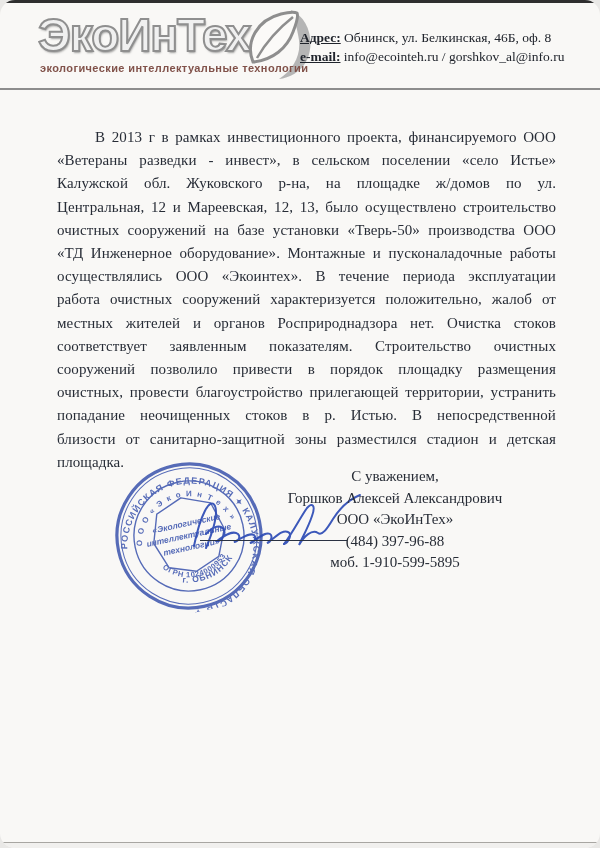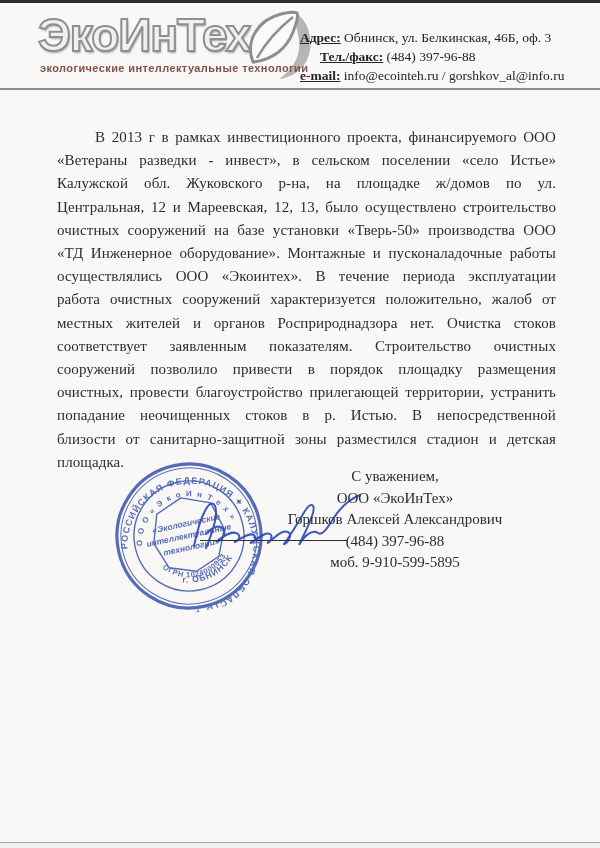--- a/index.html
+++ b/index.html
@@ -1,19 +1,19 @@
 <!DOCTYPE html>
 <html><head>
 <meta charset="utf-8">
 <style>
   html,body{margin:0;padding:0;background:#e9e8e6;}
   .page{
     position:relative; width:600px; height:848px; margin:0 auto;
     background:#f9f8f6; overflow:hidden;
-    font-family:"Liberation Serif", serif; color:#262b33;
+    font-family:"Liberation Serif", serif; color:#262b33;border-radius:15px;
   }
   .scan-edge-top{position:absolute;left:0;top:0;width:600px;height:3px;background:#2f2f2f;}
   .scan-edge-bottom{position:absolute;left:0;top:842px;width:600px;height:1px;background:#a8a6a2;}
   .scan-strip-bottom{position:absolute;left:0;top:843px;width:600px;height:5px;background:#f1f0ee;}
 
   
   .logo-block{position:absolute;left:30px;top:12px;width:275px;height:72px;}
   .logo-text{
     position:absolute;left:8px;top:0px;
     font-family:"Liberation Sans",sans-serif;font-weight:bold;font-size:46px;line-height:46px;
@@ -74,26 +74,21 @@
       <path d="M18,54 C10,34 22,12 46,6 C54,4 60,4 62,5 C63,7 62,14 58,24 C52,40 38,52 18,54 Z" fill="#fbfaf8" stroke="#8e8e8e" stroke-width="3"></path>
       <path d="M22,50 C30,36 44,20 58,9" fill="none" stroke="#8e8e8e" stroke-width="2.5"></path>
     </svg>
     <div class="logo-tagline">экологические интеллектуальные технологии</div>
   </div>
 
   <div class="contact-block">
     <div class="contact-line">
       <span class="contact-label">Адрес:</span>
       <span> </span>
-      <span>Обнинск, ул. Белкинская, 46Б, оф. 3</span>
-    </div>
-    <div class="contact-line indent1">
-      <span class="contact-label">Тел./факс:</span>
-      <span> </span>
-      <span>(484) 397-96-88</span>
+      <span>Обнинск, ул. Белкинская, 46Б, оф. 8</span>
     </div>
     <div class="contact-line">
       <span class="contact-label">e-mail:</span>
       <span> </span>
       <span>info@ecointeh.ru / gorshkov_al@info.ru</span>
     </div>
   </div>
 
   <div class="header-rule"></div>
 
@@ -131,21 +126,21 @@
     <g fill="none" stroke="#2d4bb5" stroke-width="2" stroke-linecap="round" opacity="0.92">
       <path d="M6,60 C12,30 22,10 27,20 C31,30 23,50 18,62"></path>
       <path d="M18,48 C25,40 33,38 36,44 C38,49 33,56 29,55 C37,49 45,44 50,48 C53,51 50,56 46,56 C53,53 61,46 66,49 C69,52 66,57 62,57 C69,54 77,45 82,48 C85,50 83,56 79,57 C86,53 94,43 100,46 C105,48 100,57 96,58"></path>
       <path d="M96,58 C104,48 112,32 119,22 C124,16 128,19 124,30 C120,42 114,52 111,59 C116,50 124,43 130,47 C134,50 139,43 145,33 C152,22 162,13 172,9"></path>
     </g>
   </svg>
   <div class="signature-line"></div>
 
   <div class="signoff-block">
     <div>С уважением,</div>
+    <div>Горшков Алексей Александрович</div>
     <div>ООО «ЭкоИнТех»</div>
-    <div>Горшков Алексей Александрович</div>
     <div>(484) 397-96-88</div>
-    <div>моб. 9-910-599-5895</div>
+    <div>моб. 1-910-599-5895</div>
   </div>
 
   <div class="scan-edge-bottom"></div>
   <div class="scan-strip-bottom"></div>
 </div>
 
 </body></html>

